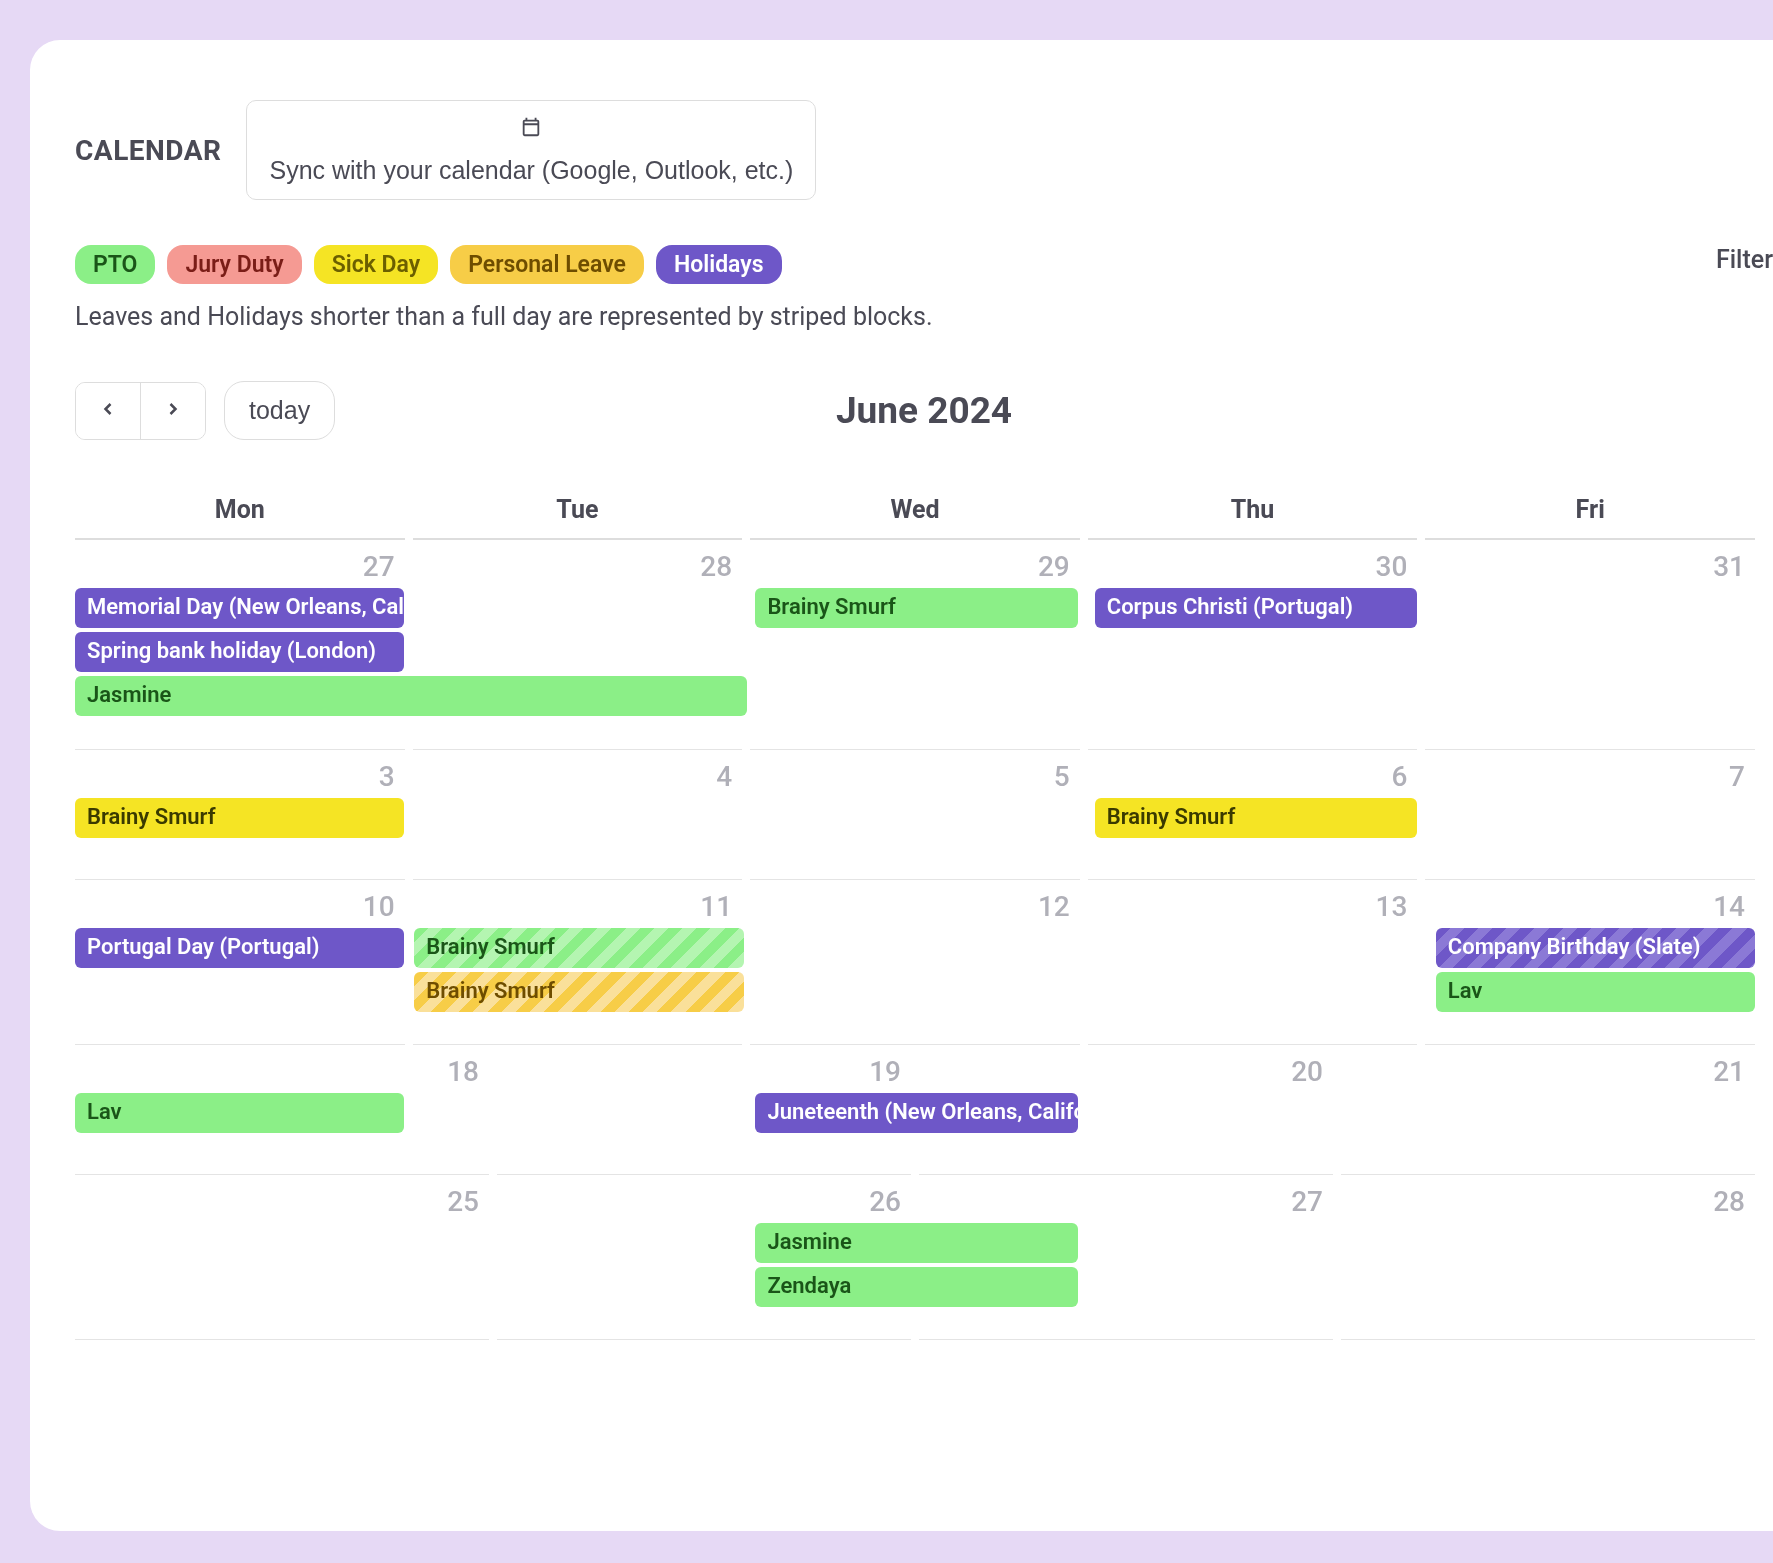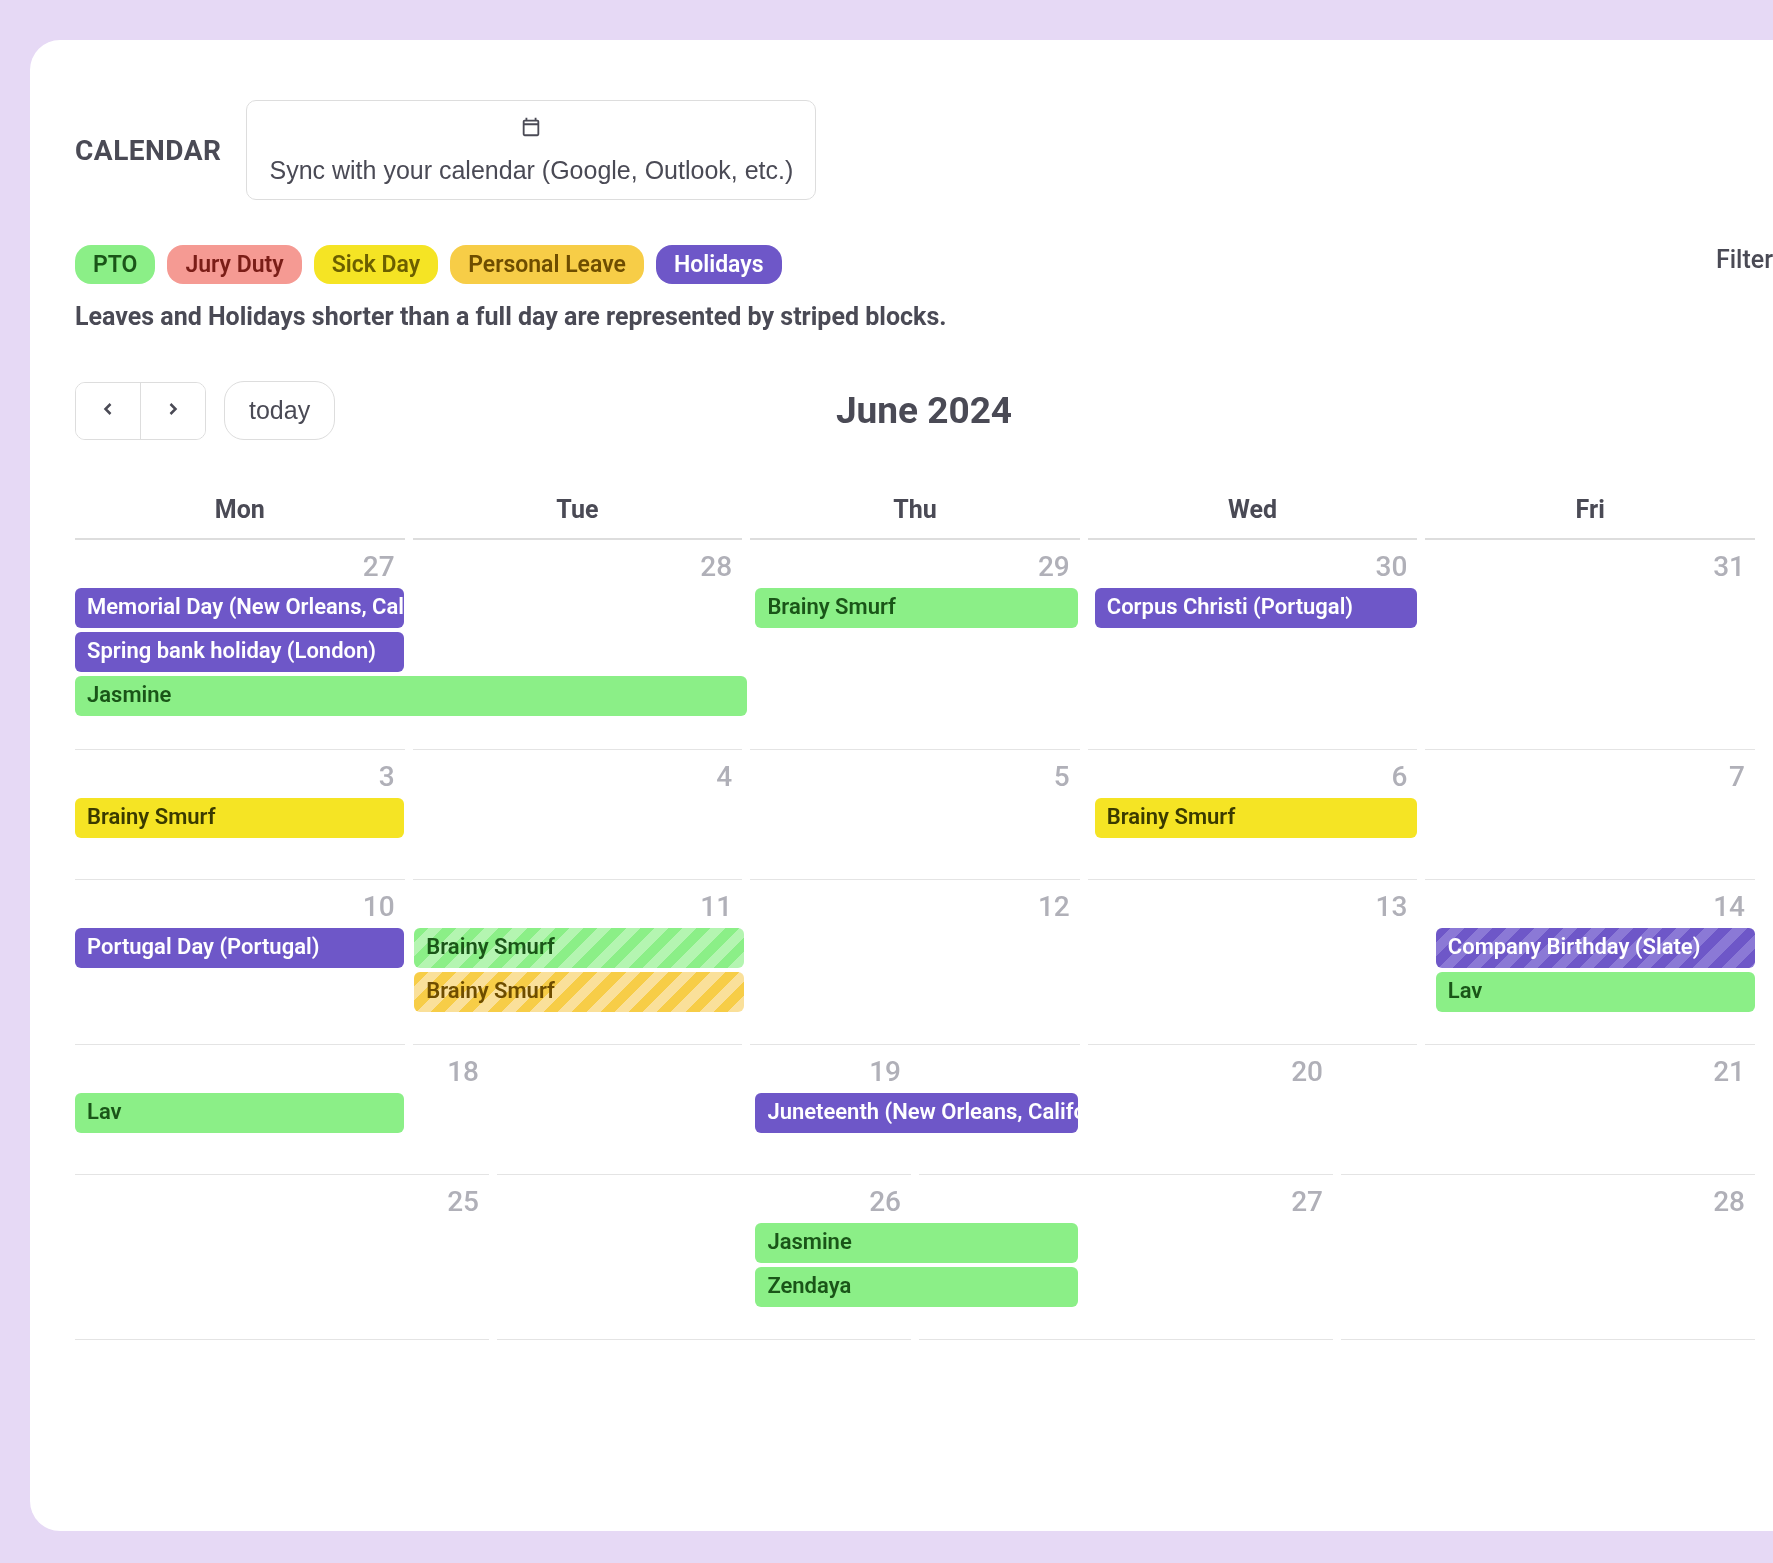--- a/index.html
+++ b/index.html
@@ -71,21 +71,21 @@
   position: absolute;
   right: 0;
   font-size: 25px;
   color: #4a4a55;
   font-weight: 500;
 }
 .note {
   font-size: 25px;
   color: #4a4a55;
   margin-bottom: 50px;
-  font-weight: 700;
+  font-weight: 400;
 }
 .nav-row {
   display: flex;
   align-items: center;
   gap: 18px;
   margin-bottom: 55px;
   position: relative;
 }
 .nav-arrows {
   display: flex;
@@ -235,22 +235,22 @@
         </div>
       </div>
       <button class="today-btn">today</button>
       <div class="period-title">June 2024</div>
     </div>
 
     <div class="cal">
       <div class="day-headers">
         <div class="day-header">Mon</div>
         <div class="day-header">Tue</div>
+        <div class="day-header">Wed</div>
         <div class="day-header">Thu</div>
-        <div class="day-header">Wed</div>
         <div class="day-header">Fri</div>
       </div>
 
       <div class="week" style="min-height:210px">
         <div class="day-cell">
             <div class="day-num">27</div>
           </div>
         <div class="day-cell">
             <div class="day-num">28</div>
           </div>

